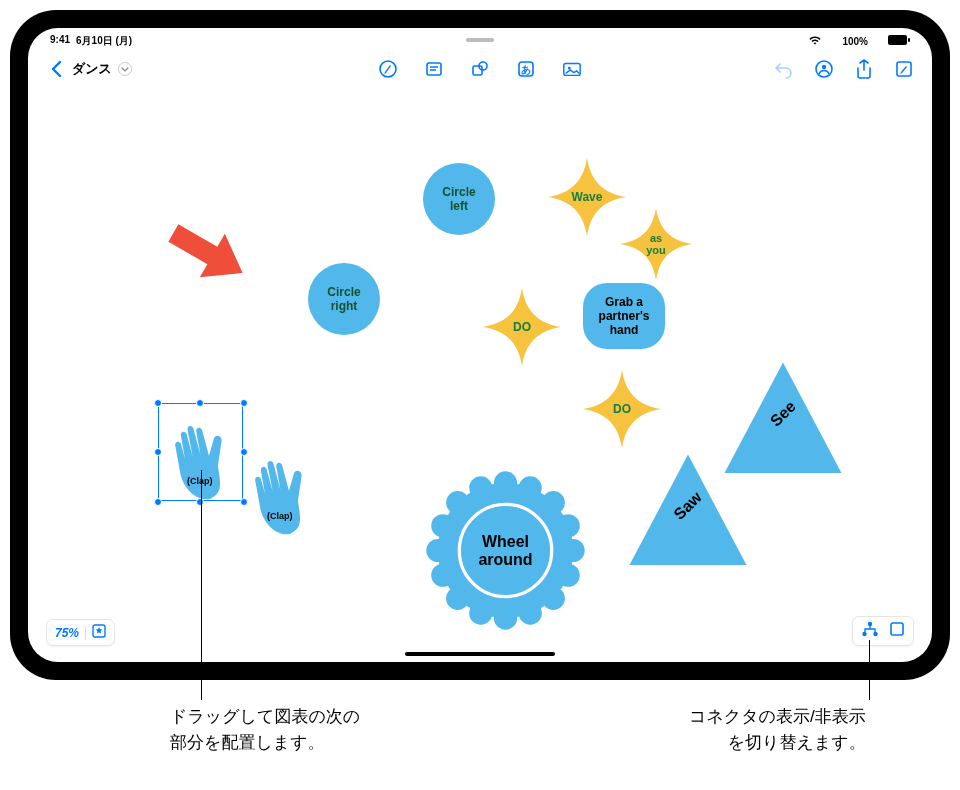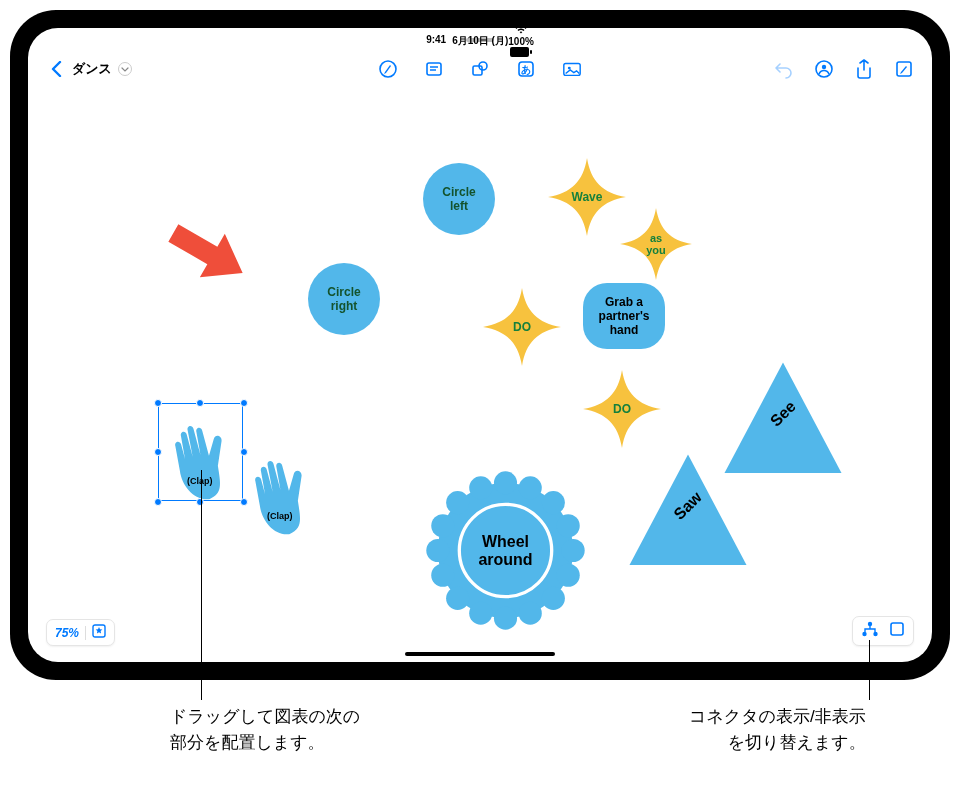--- a/index.html
+++ b/index.html
@@ -25,29 +25,29 @@
     border-radius: 30px;
     position: relative;
     overflow: hidden;
   }
   
   .status-bar {
     position: absolute;
     top: 0; left: 0; right: 0;
     height: 22px;
     display: flex;
-    justify-content: center;
+    justify-content: space-between;
     align-items: center;
     padding: 4px 22px 0;
     font-size: 10px;
     font-weight: 600;
     color: #000;
   }
   .status-left { display:flex; gap:6px; }
-  .status-right { display:flex; gap:0; align-items:center;flex-direction:column; }
+  .status-right { display:flex; gap:20px; align-items:center; }
   .capsule {
     position: absolute;
     top: 10px; left: 50%; transform: translateX(-50%);
     width: 28px; height: 4px; background: #bbb; border-radius: 2px;
   }
   
   .toolbar {
     position: absolute;
     top: 24px; left: 0; right: 0;
     height: 34px;

